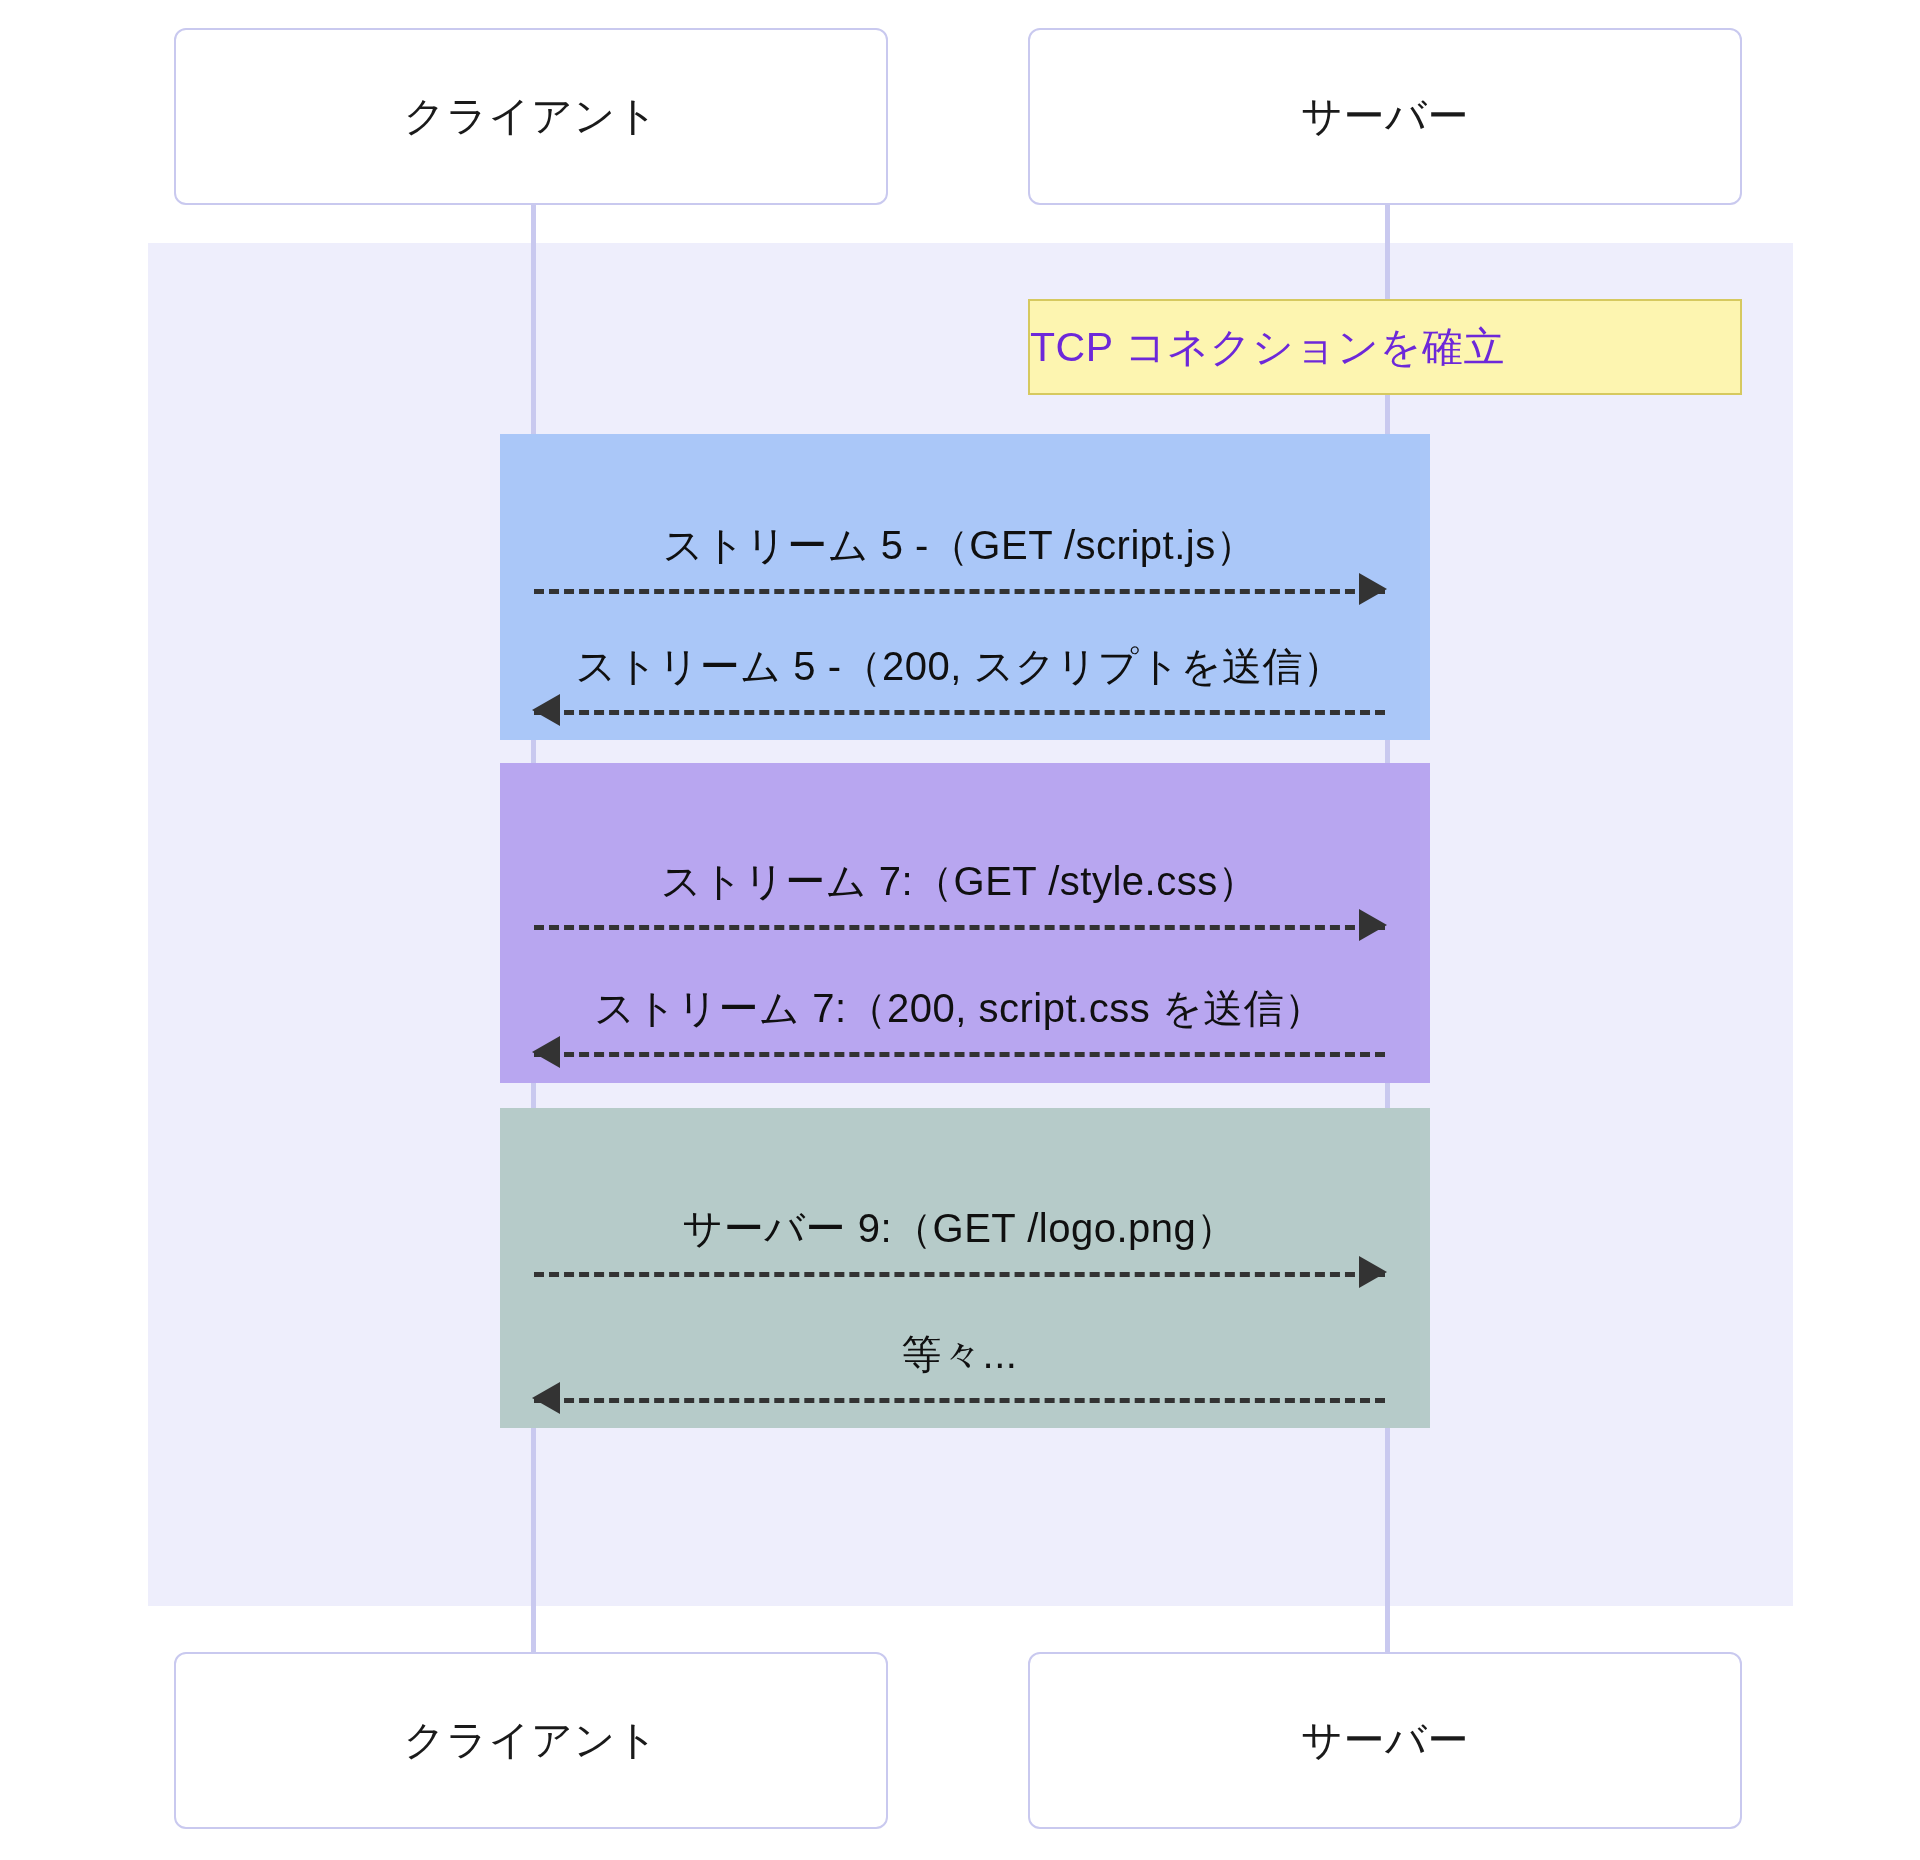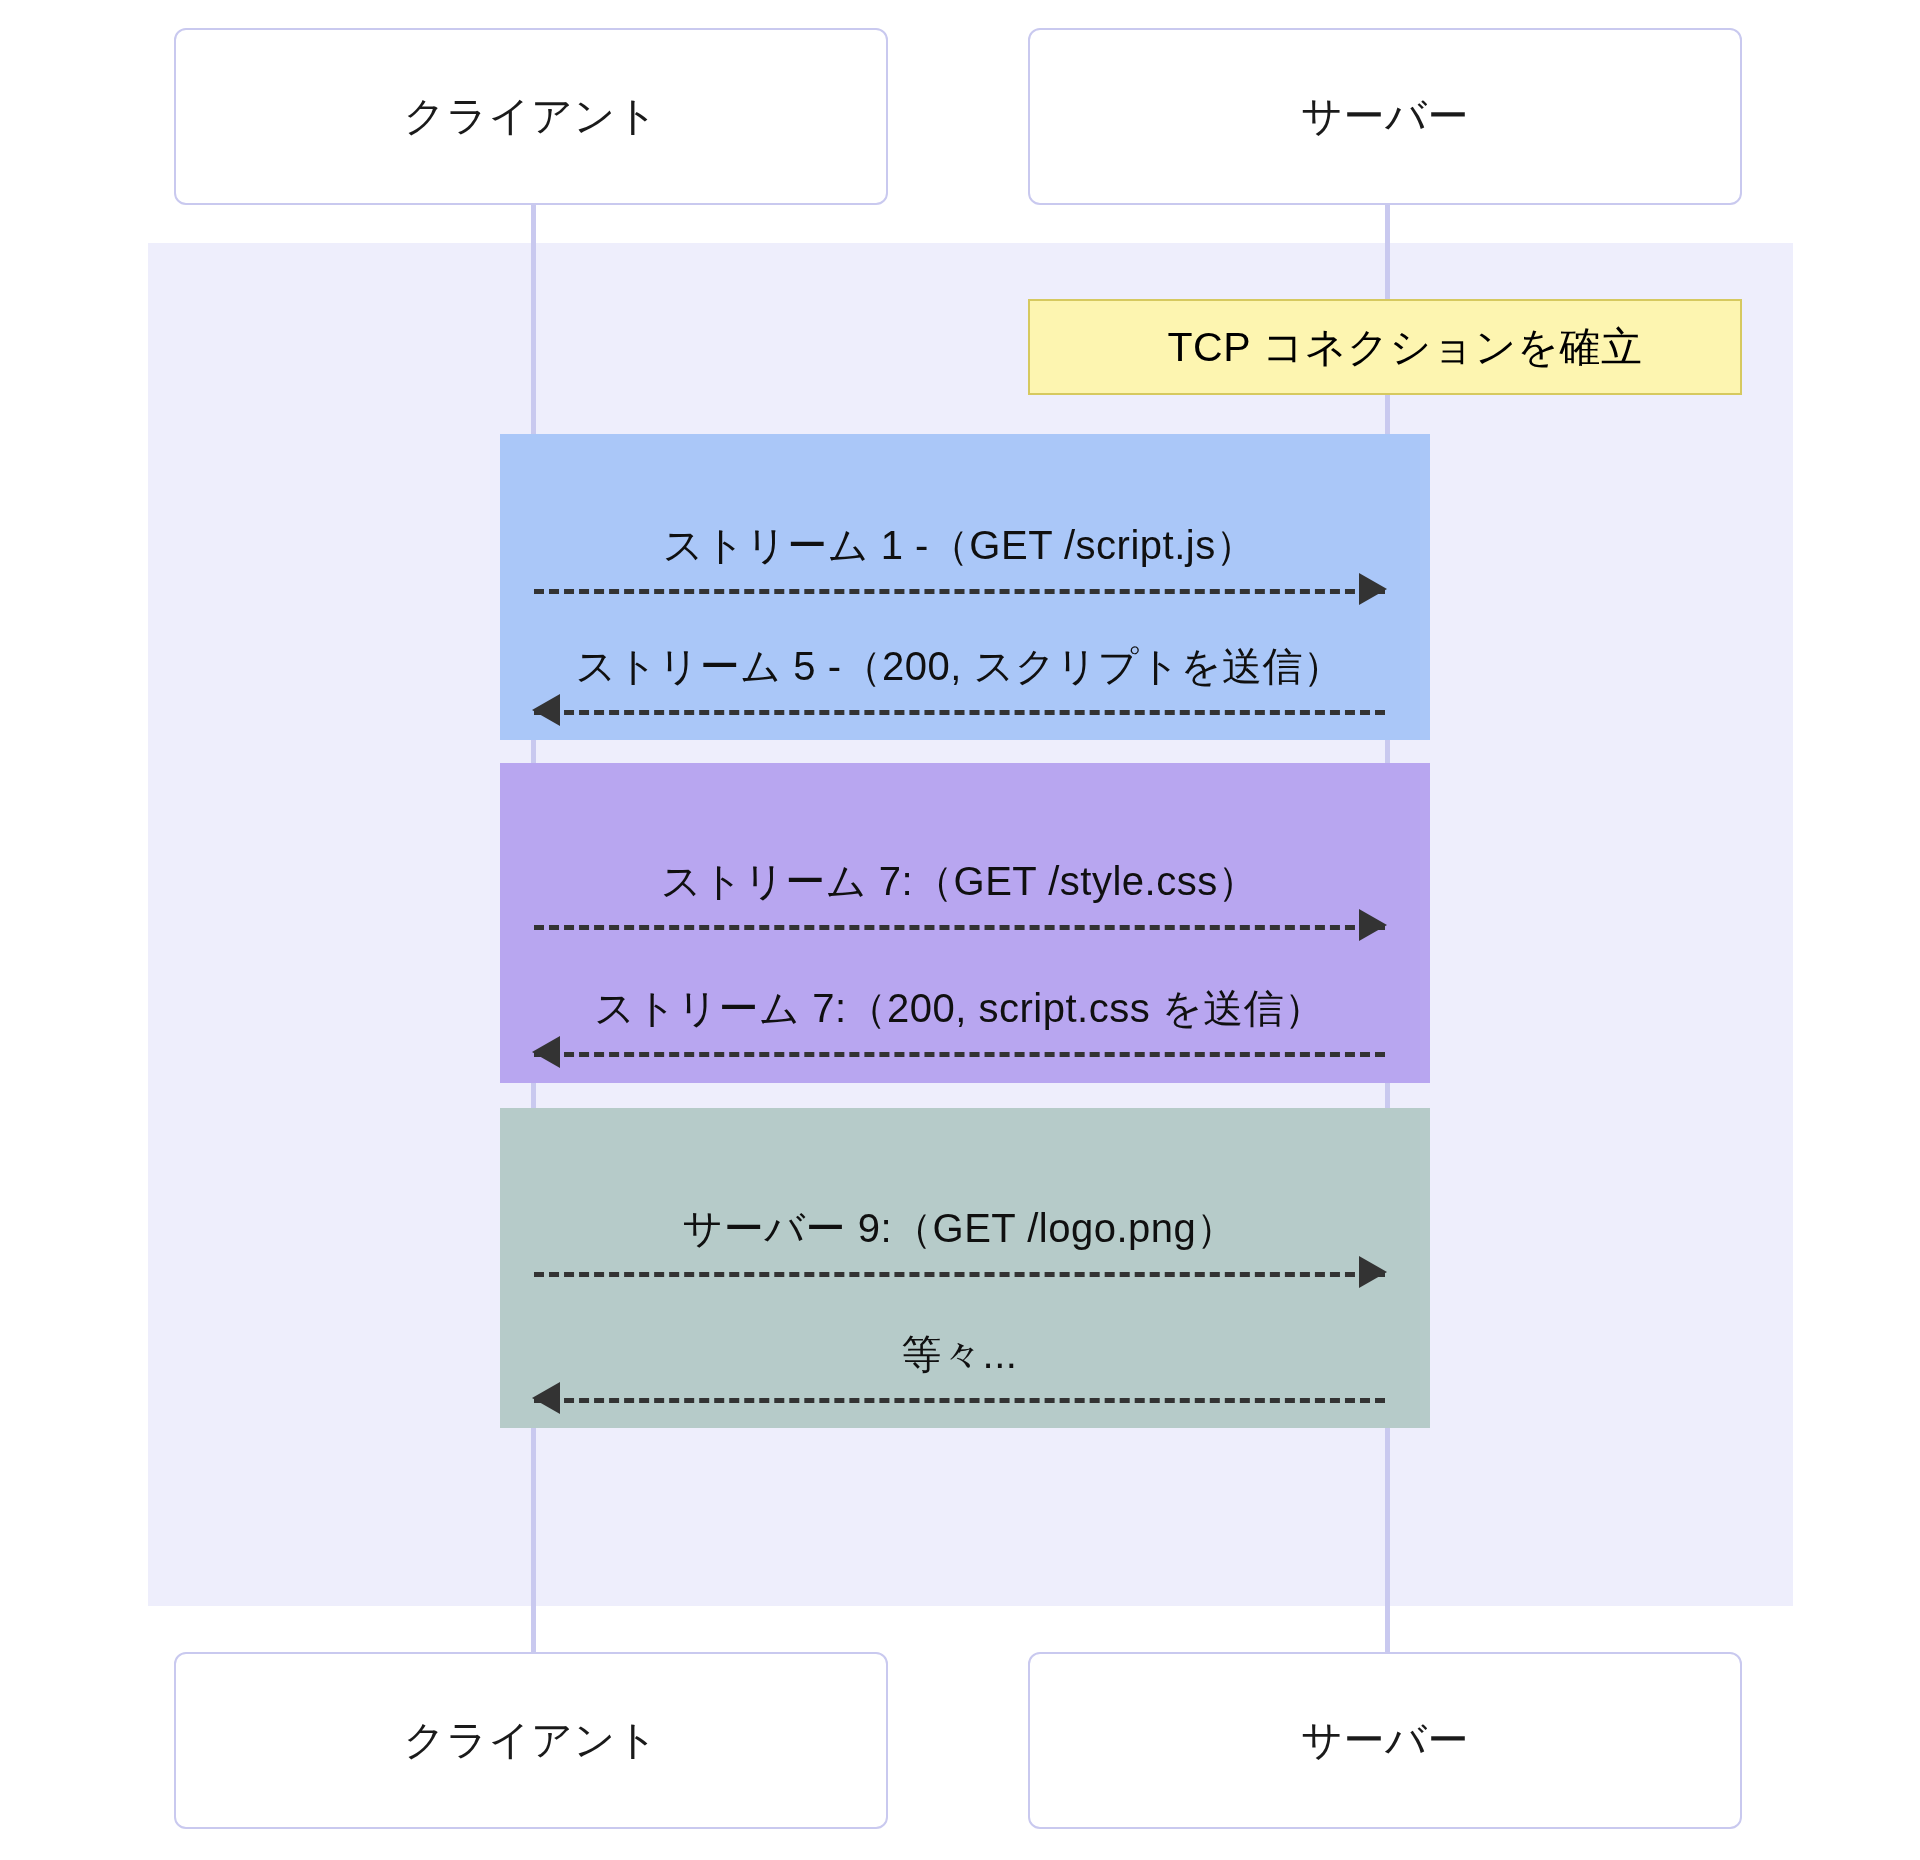--- a/index.html
+++ b/index.html
@@ -57,26 +57,25 @@
   }
 
   
   .note {
     position: absolute;
     box-sizing: border-box;
     background: #fdf5b0;
     border: 2px solid #d6c95f;
     display: flex;
     align-items: center;
-    justify-content: center;
-    color: #000000;
+    justify-content: flex-start;
+    color: #6d28d9;
     font-size: 41px;
     z-index: 5;
     letter-spacing: 0.5px;
-    padding-left: 40px;
   }
 
   
   .msg {
     position: absolute;
     z-index: 4;
     height: 0;
   }
   .msg .line {
     position: absolute;
@@ -135,21 +134,21 @@
   <div class="block" style="left:500px; top:763px; width:930px; height:320px; background:#b8a6f0;"></div>
   <div class="block" style="left:500px; top:1108px; width:930px; height:320px; background:#b6cbc9;"></div>
 
   <div class="note" style="left:1028px; top:299px; width:714px; height:96px;">
     <span>TCP コネクションを確立</span>
   </div>
 
   <div class="msg" style="left:534px; top:589px; width:851px;">
     <div class="line"></div>
     <div class="head right"></div>
-    <div class="label">ストリーム 1 -（GET /script.js）</div>
+    <div class="label">ストリーム 5 -（GET /script.js）</div>
   </div>
 
   <div class="msg" style="left:534px; top:710px; width:851px;">
     <div class="line"></div>
     <div class="head left"></div>
     <div class="label">ストリーム 5 -（200, スクリプトを送信）</div>
   </div>
 
   <div class="msg" style="left:534px; top:925px; width:851px;">
     <div class="line"></div>

